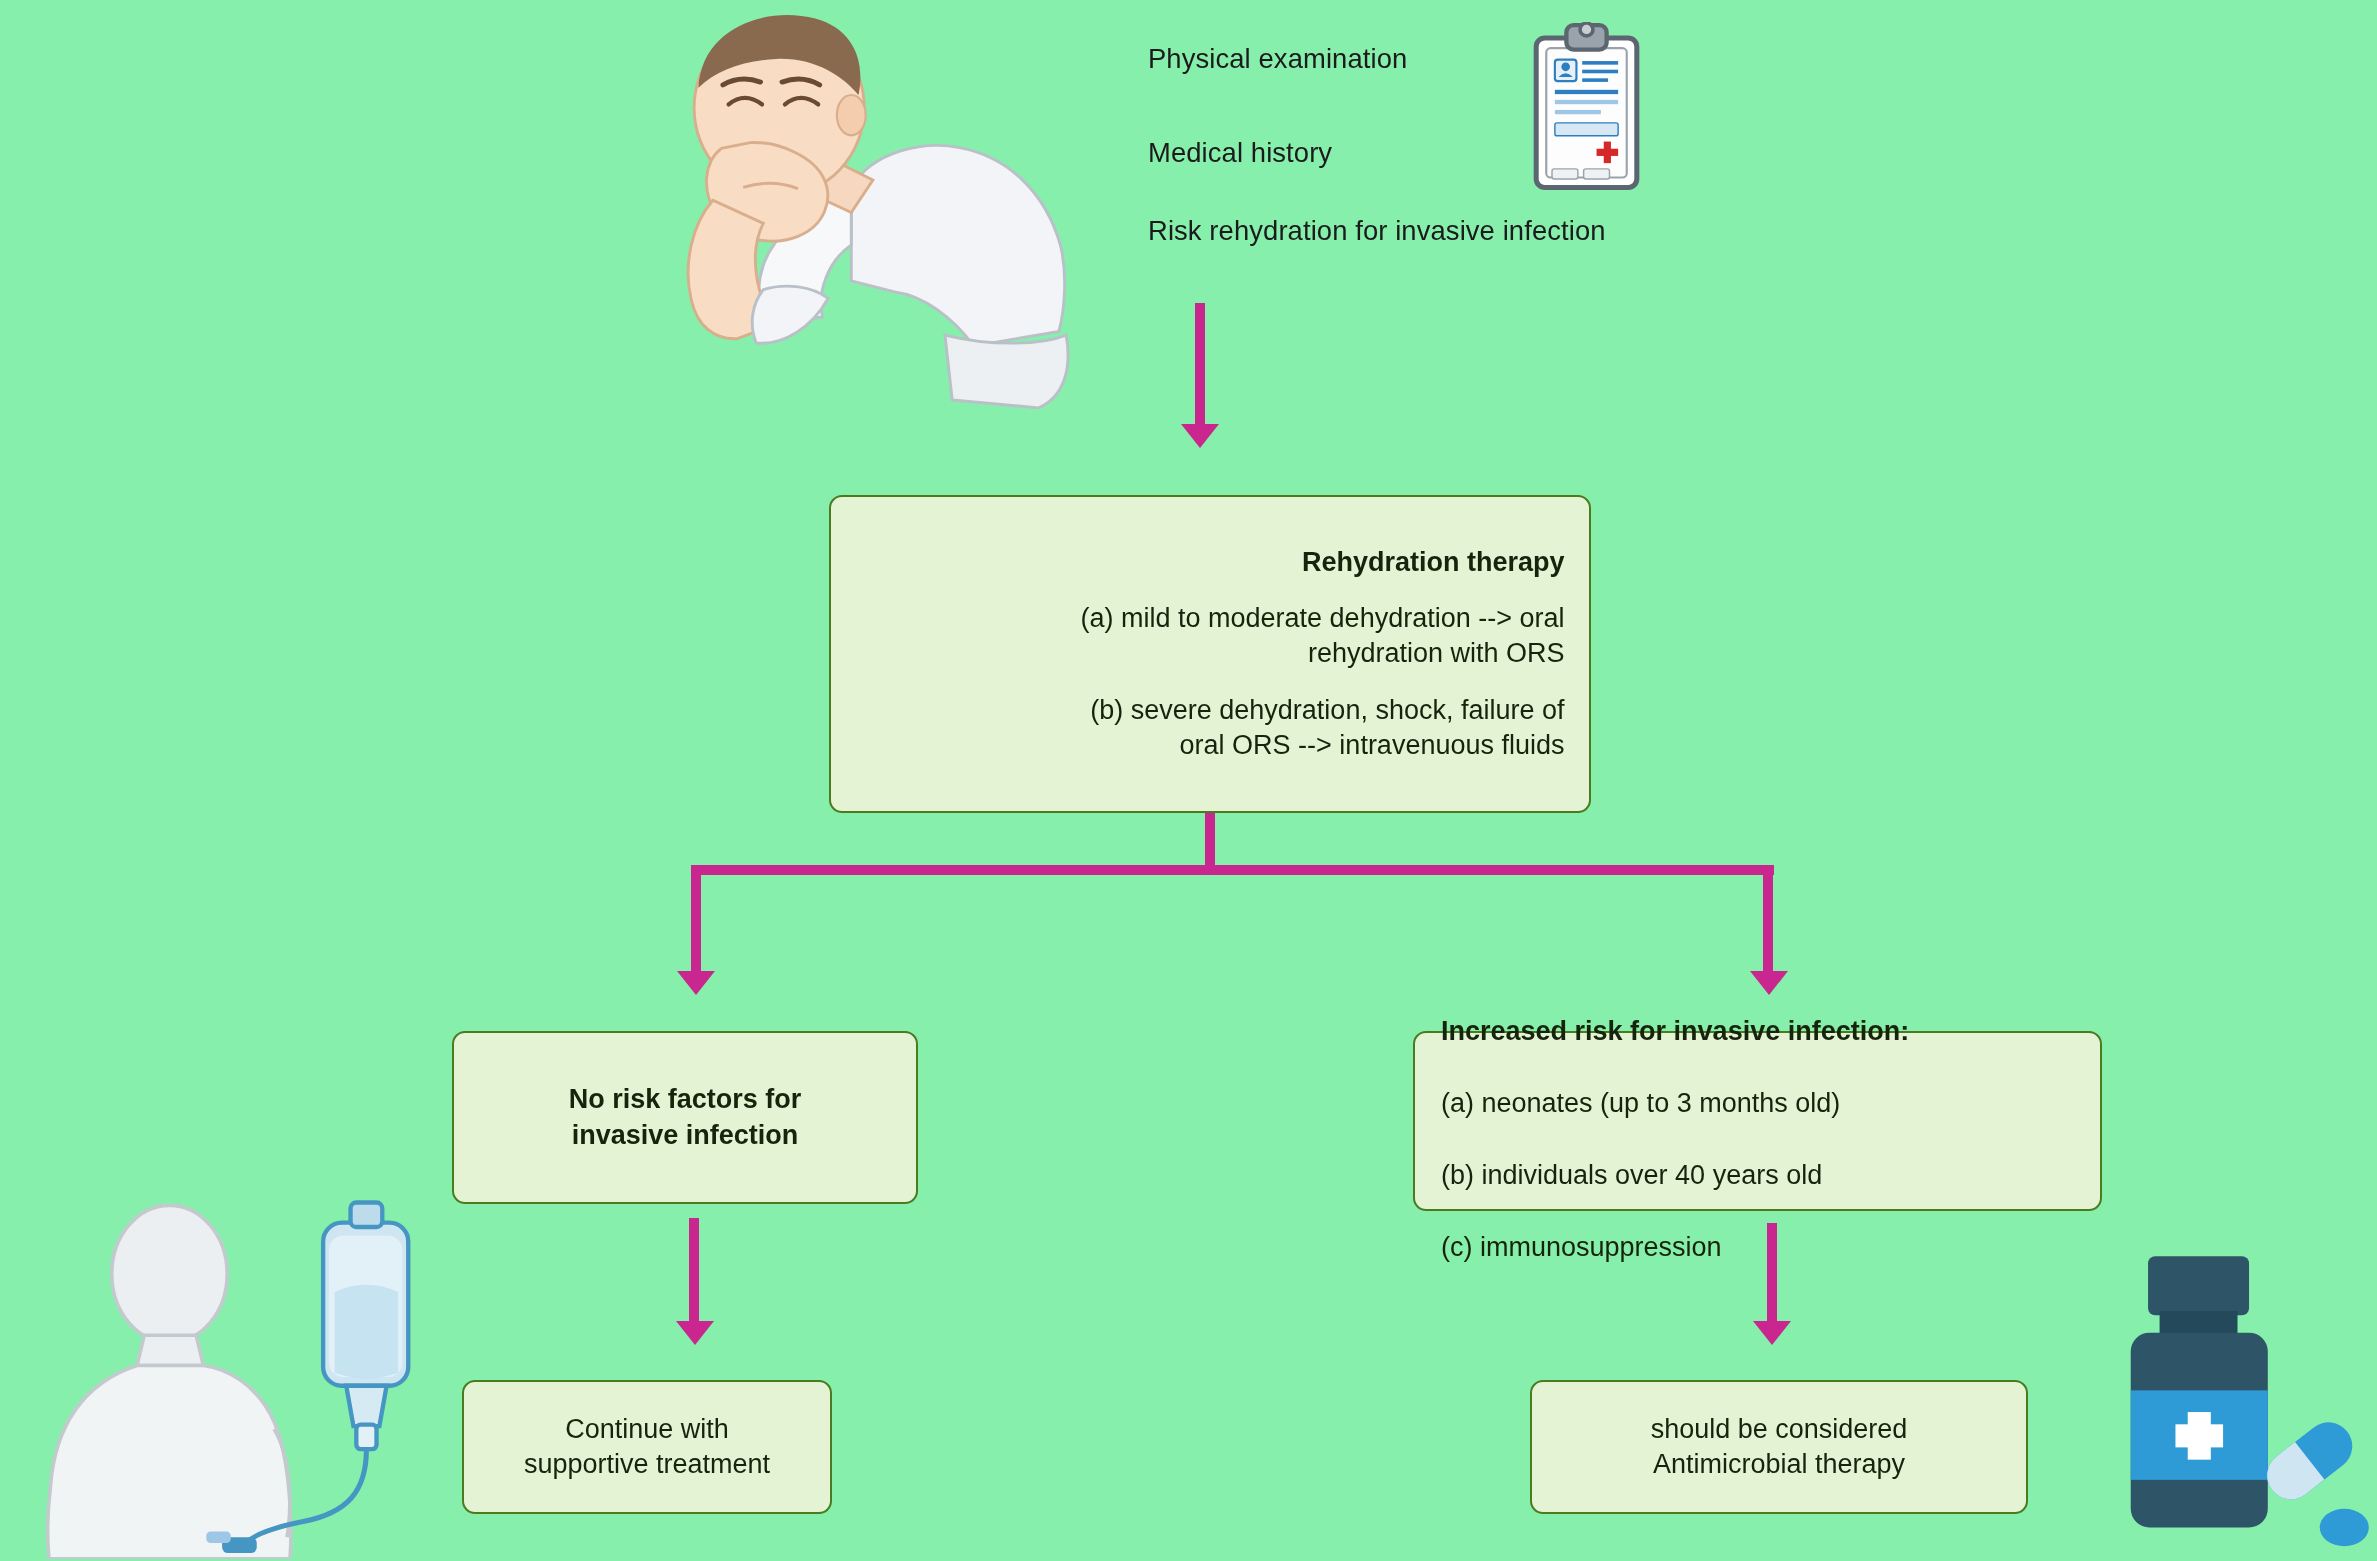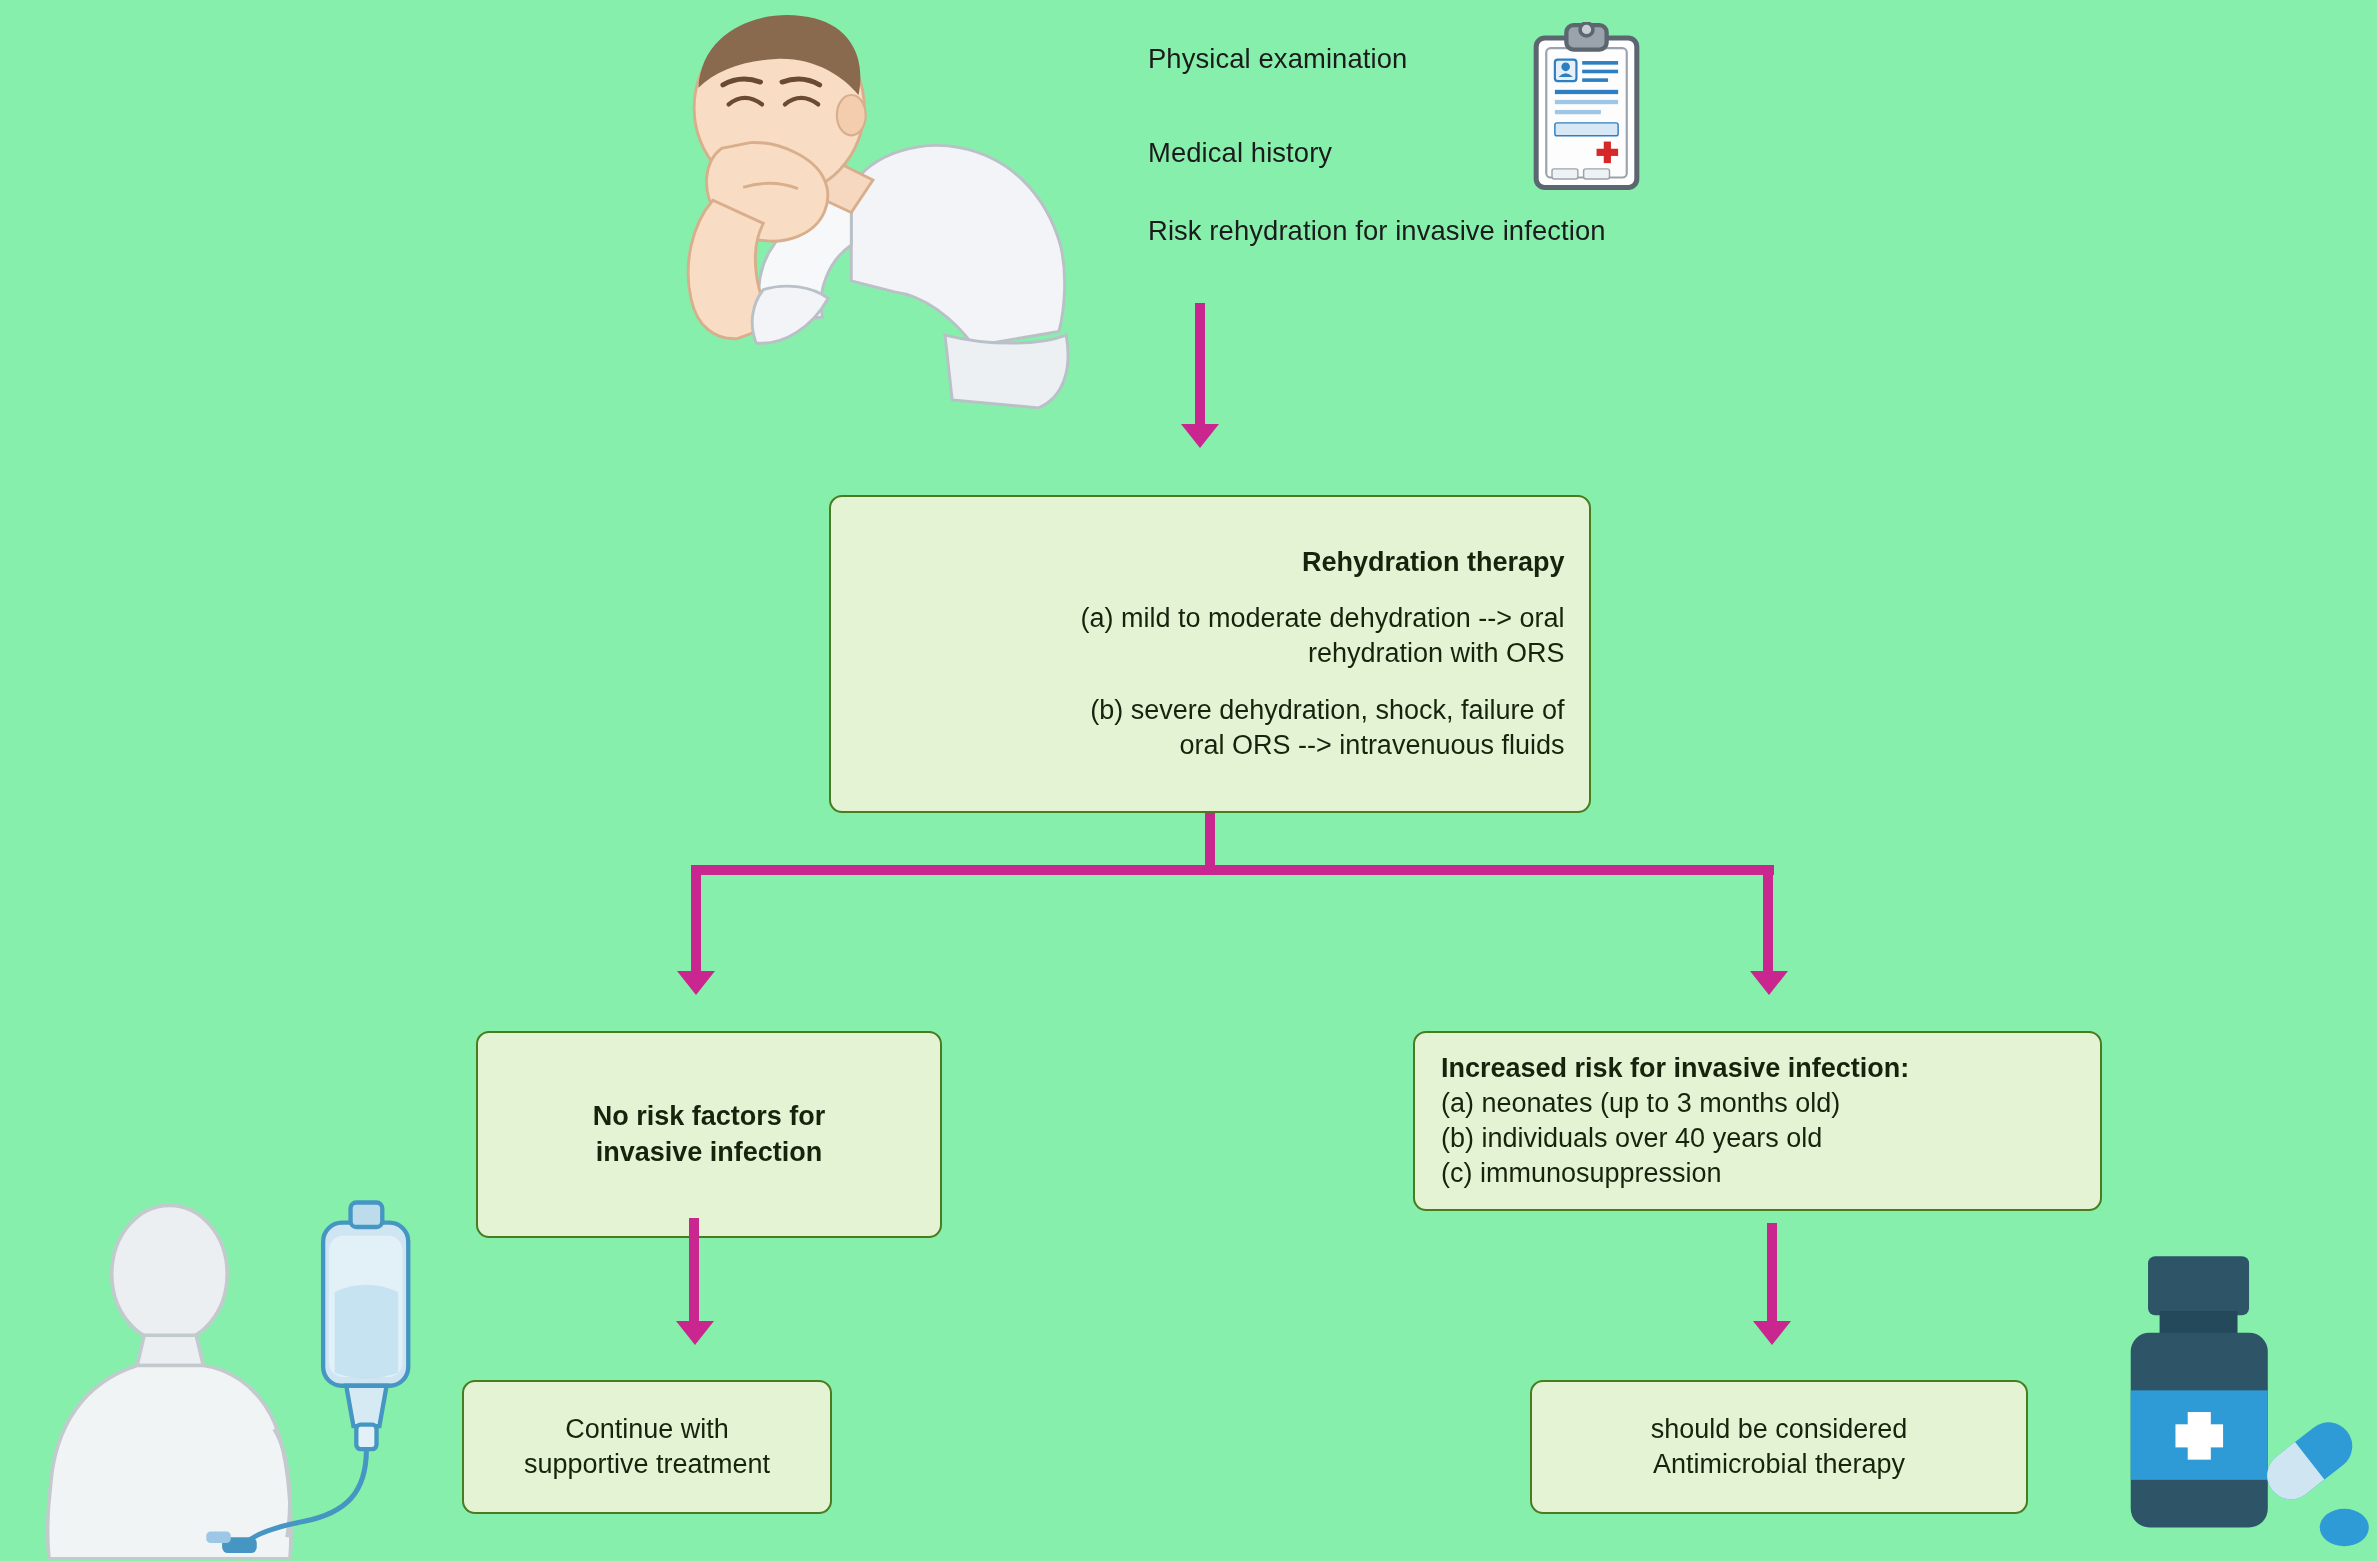--- a/index.html
+++ b/index.html
@@ -46,21 +46,21 @@
     justify-content: center;
     font-size: 27px;
     line-height: 1.3;
   }
   .box .title {
     font-weight: bold;
     text-align: center;
   }
   .box .line { text-align: center; }
   .box.left-align .line,
-  .box.left-align .title { text-align: left; }
+  .box.left-align .title { text-align: left; margin-top: 37px; }
 
   
   .arrow-stem {
     position: absolute;
     background: #c9268f;
   }
   .arrow-head {
     position: absolute;
     width: 0; height: 0;
     border-left: 19px solid transparent;
@@ -149,21 +149,21 @@
 
   <div class="arrow-stem" style="left:1205px; top:813px; width:10px; height:61px;"></div>
   <div class="arrow-stem" style="left:691px; top:865px; width:1083px; height:10px;"></div>
 
   <div class="arrow-stem" style="left:691px; top:865px; width:10px; height:108px;"></div>
   <div class="arrow-head" style="left:677px; top:971px;"></div>
 
   <div class="arrow-stem" style="left:1763px; top:865px; width:10px; height:108px;"></div>
   <div class="arrow-head" style="left:1750px; top:971px;"></div>
 
-  <div class="box" style="left:476px; top:1031px; width:466px; height:207px; padding:14.4px 21.7px;">
+  <div class="box" style="left:452px; top:1031px; width:466px; height:173px; padding:14.4px 21.7px;">
     <div class="title">No risk factors for</div>
     <div class="title">invasive infection</div>
   </div>
 
   <div class="box left-align" style="left:1413px; top:1031px; width:689px; height:180px; padding:16px 26px;">
     <div class="title">Increased risk for invasive infection:</div>
     <div class="line">(a) neonates (up to 3 months old)</div>
     <div class="line">(b) individuals over 40 years old</div>
     <div class="line">(c) immunosuppression</div>
   </div>

